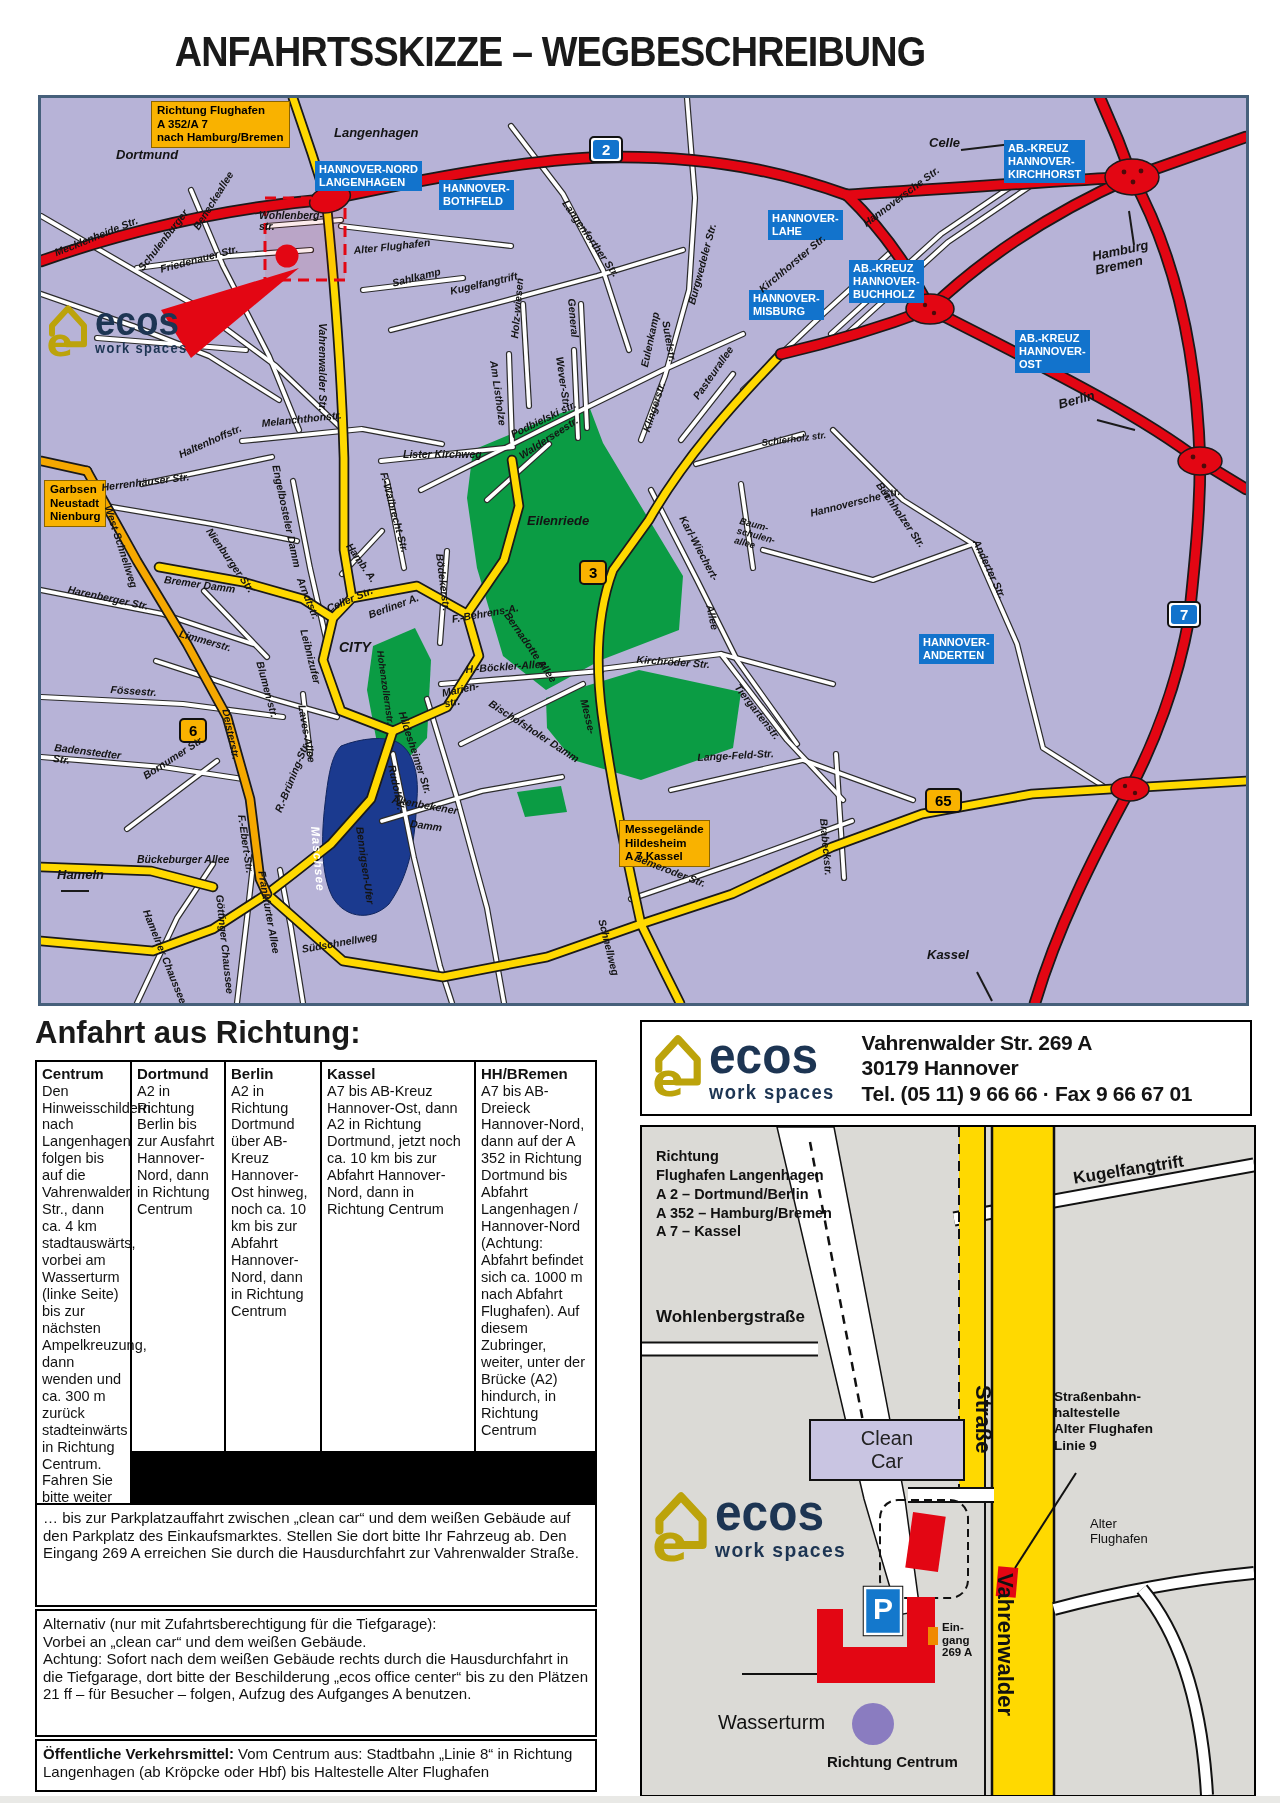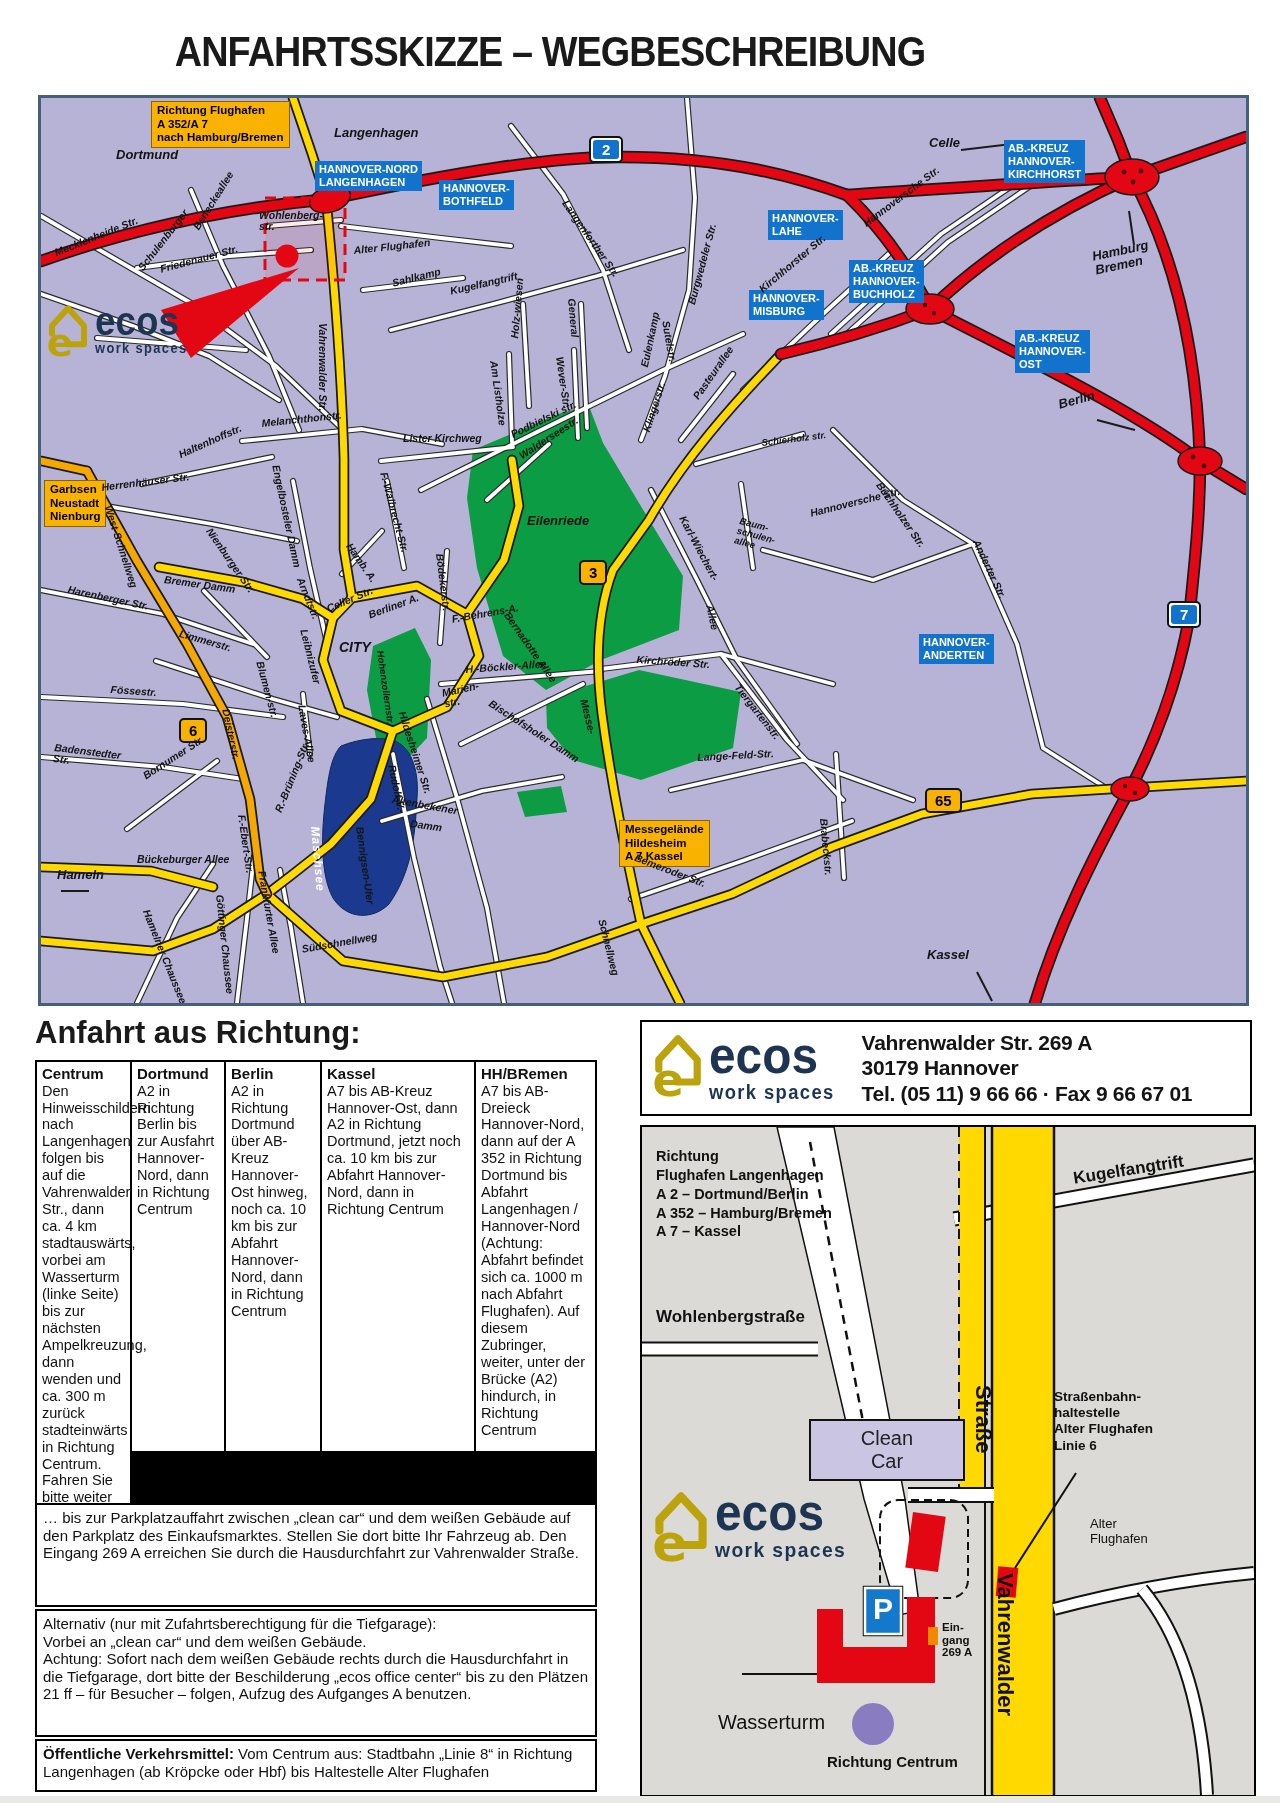--- a/index.html
+++ b/index.html
@@ -287,21 +287,21 @@
     <i class="sl" style="left:630px;top:222px;--r:80deg;">Sutelstr.</i>
     <i class="sl" style="left:598px;top:268px;--r:-78deg;">Eulenkamp</i>
     <i class="sl" style="left:600px;top:332px;--r:-72deg;">Klingerstr.</i>
     <i class="sl" style="left:650px;top:297px;--r:-55deg;">Pasteurallee</i>
     <i class="sl" style="left:716px;top:188px;--r:-40deg;">Kirchhorster Str.</i>
     <i class="sl" style="left:820px;top:122px;--r:-37deg;">Hannoversche Str.</i>
     <i class="sl" style="left:842px;top:382px;--r:55deg;">Buchholzer Str.</i>
     <i class="sl" style="left:720px;top:340px;--r:-7deg;font-size:9.5px;">Schierholz str.</i>
     <i class="sl" style="left:768px;top:410px;--r:-14deg;">Hannoversche Str.</i>
     <i class="sl" style="left:940px;top:440px;--r:65deg;">Anderter Str.</i>
-    <i class="sl" style="left:362px;top:335px;">Lister Kirchweg</i>
+    <i class="sl" style="left:362px;top:351px;">Lister Kirchweg</i>
     <i class="sl" style="left:476px;top:354px;--r:-33deg;">Walderseestr.</i>
     <i class="sl" style="left:220px;top:320px;--r:-6deg;">Melanchthonstr.</i>
     <i class="sl" style="left:136px;top:352px;--r:-24deg;">Haltenhoffstr.</i>
     <i class="sl" style="left:60px;top:384px;--r:-7deg;">Herrenhäuser Str.</i>
     <i class="sl" style="left:240px;top:366px;--r:78deg;">Engelbosteler Damm</i>
     <i class="sl" style="left:348px;top:373px;--r:75deg;">F.-Walbrecht-Str.</i>
     <i class="sl" style="left:404px;top:455px;--r:83deg;">Bödekerstr.</i>
     <i class="sl" style="left:312px;top:443px;--r:55deg;">Hamb. A.</i>
     <i class="sl" style="left:646px;top:416px;--r:62deg;">Karl-Wiechert-</i>
     <i class="sl" style="left:674px;top:506px;--r:78deg;">Allee</i>
@@ -444,21 +444,21 @@
 A 7 – Kassel</div>
     <div class="dl" style="left:430px;top:42px;--r:-9deg;font-weight:bold;font-size:17px;">Kugelfangtrift</div>
     <div class="dl" style="left:14px;top:180px;font-weight:bold;font-size:17px;">Wohlenbergstraße</div>
     <div class="dl" style="left:168px;top:300px;width:154px;text-align:center;font-size:20px;color:#222;line-height:1.15;">Clean
 Car</div>
     <div class="dl" style="left:354px;top:258px;--r:90deg;font-weight:bold;font-size:22px;">Straße</div>
     <div class="dl" style="left:376px;top:446px;--r:90deg;font-weight:bold;font-size:22px;">Vahrenwalder</div>
     <div class="dl" style="left:412px;top:262px;font-weight:bold;font-size:13.5px;line-height:1.2;">Straßenbahn-
 haltestelle
 Alter Flughafen
-Linie 6</div>
+Linie 9</div>
     <div class="dl" style="left:448px;top:390px;font-size:13px;line-height:1.15;">Alter
 Flughafen</div>
     <div class="dl" style="left:231px;top:465px;font-weight:bold;font-size:30px;color:#fff;">P</div>
     <div class="dl" style="left:300px;top:494px;font-weight:bold;font-size:11.5px;line-height:1.1;">Ein-
 gang
 269 A</div>
     <div class="dl" style="left:76px;top:584px;font-size:20px;">Wasserturm</div>
     <div class="dl" style="left:185px;top:626px;font-weight:bold;font-size:15px;">Richtung Centrum</div>
 
     <div class="logo lg-dm" style="left:12px;top:362px;">

